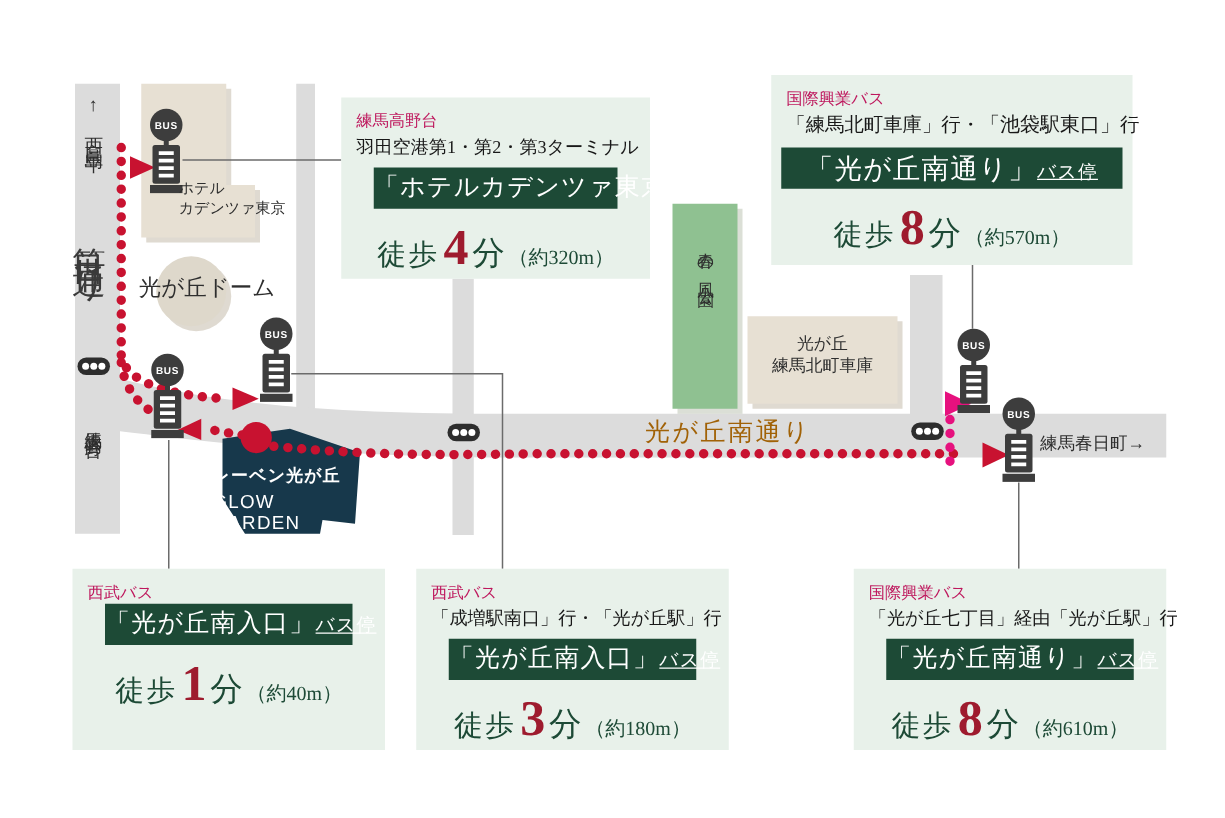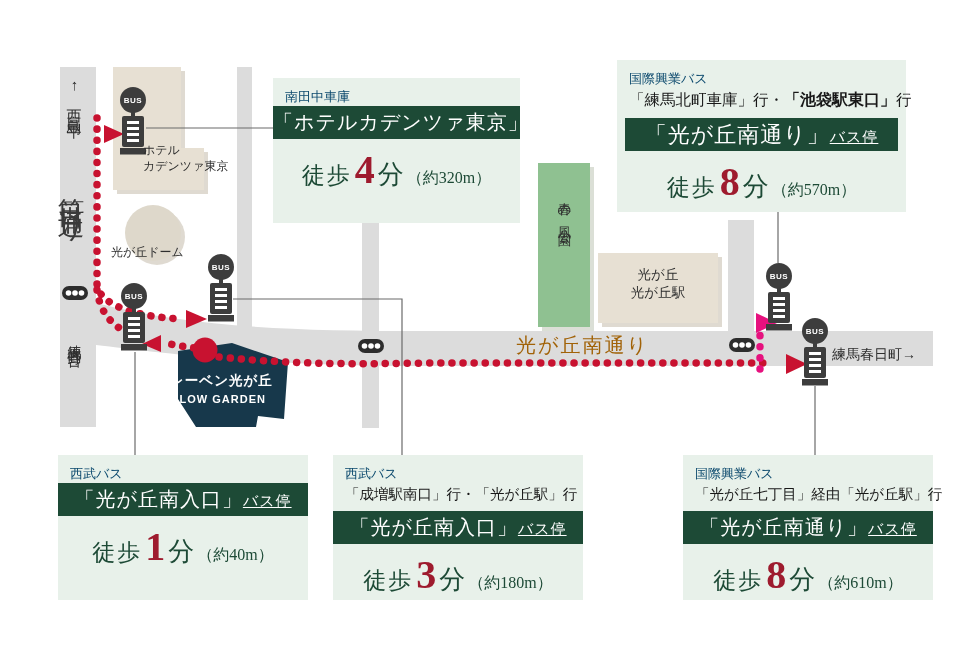--- a/index.html
+++ b/index.html
@@ -8,36 +8,36 @@
   svg{position:absolute;left:0;top:0;}
   .bus-t{font:bold 8px "Liberation Sans",sans-serif;fill:#fff;letter-spacing:.5px;text-anchor:middle;}
 
   
   .lbl{position:absolute;color:#2e2e2e;z-index:5;}
   .vert{writing-mode:vertical-rl;text-orientation:upright;}
   .lbl-up{left:64px;top:76px;font-size:15px;letter-spacing:5px;}
   .lbl-sasame{left:53px;top:176px;font-size:27px;letter-spacing:7px;color:#3a3a3a;}
   .lbl-down{left:66px;top:334px;font-size:14px;letter-spacing:2px;}
   .lbl-hotel{left:143px;top:142px;font-size:12px;line-height:1.35;}
-  .lbl-dome{left:111px;top:244px;font-size:12px;}
+  .lbl-dome{left:111px;top:218px;font-size:18px;}
   .lbl-park{left:555px;top:192px;font-size:13.5px;letter-spacing:4px;}
   .lbl-school{left:598px;top:266px;width:120px;text-align:center;font-size:13.5px;line-height:1.35;}
   .lbl-main{left:516px;top:332px;font-size:20px;letter-spacing:2px;color:#a16207;}
   .lbl-kasuga{left:832px;top:346px;font-size:14px;}
   .lbl-prop{left:170px;top:372px;width:118px;text-align:left;color:#fff;z-index:6;}
   .lbl-prop .jp{display:block;font-size:13.5px;font-weight:bold;letter-spacing:1px;}
-  .lbl-prop .en{display:block;font-size:11px;font-weight:bold;letter-spacing:1px;margin-top:3px;}
+  .lbl-prop .en{display:block;font-size:15px;font-weight:normal;letter-spacing:1px;margin-top:3px;}
 
   
   .block{position:absolute;background:#e8f1ea;color:#15201a;z-index:7;
          font-family:"Liberation Serif",serif;}
-  .company{padding:10px 12px 0;font-size:13px;color:#0c4a6e;}
+  .company{padding:10px 12px 0;font-size:13px;color:#be185d;}
   .route{padding:2px 12px 7px;font-size:14.5px;white-space:nowrap;color:#181818;}
-  .route .rb{font-size:16px;font-weight:bold;}
-  .bar{margin:0 0;background:#1d4a36;color:#fff;text-align:center;height:33px;line-height:33px;
+  .route .rb{font-size:16px;font-weight:normal;}
+  .bar{margin:0 26px;background:#1d4a36;color:#fff;text-align:center;height:33px;line-height:33px;
        font-size:20px;letter-spacing:1px;white-space:nowrap;}
   .bar .sfx{font-size:15px;text-decoration:underline;}
   .walk{display:flex;align-items:baseline;justify-content:center;margin-top:7px;color:#1d4a36;}
   .walk .wl{font-size:23px;letter-spacing:2px;}
   .walk .num{font-size:40px;font-weight:bold;color:#9e1b2e;margin:0 3px;}
   .walk .unit{font-size:26px;}
   .walk .dist{font-size:16px;margin-left:3px;}
   .b0{left:273px;top:78px;width:247px;height:145px;}
   .b1{left:617px;top:60px;width:289px;height:152px;}
   .b1 .route{font-size:15.5px;}
@@ -195,31 +195,32 @@
   <div class="lbl vert lbl-sasame">笹目通り</div>
   <div class="lbl vert lbl-down">練馬高野台↓</div>
   <div class="lbl lbl-hotel">
     <span style="display:block">ホテル</span>
     <span style="display:block">カデンツァ東京</span>
   </div>
   <div class="lbl lbl-dome">光が丘ドーム</div>
   <div class="lbl vert lbl-park">春の風公園</div>
   <div class="lbl lbl-school">
     <span style="display:block">光が丘</span>
-    <span style="display:block">光が丘駅</span>
+    <span style="display:block">練馬北町車庫</span>
   </div>
   <div class="lbl lbl-main">光が丘南通り</div>
   <div class="lbl lbl-kasuga">練馬春日町→</div>
   <div class="lbl lbl-prop">
     <span class="jp">レーベン光が丘</span>
     <span class="en">GLOW GARDEN</span>
   </div>
 
   <div class="block b0">
-    <div class="company">南田中車庫</div>
+    <div class="company">練馬高野台</div>
+    <div class="route"><span>羽田空港第1・第2・第3ターミナル</span><span class="rb"></span><span></span></div>
     <div class="bar"><span>「ホテルカデンツァ東京」</span><span class="sfx"></span></div>
     <div class="walk">
         <span class="wl">徒歩</span>
         <span class="num">4</span>
         <span class="unit">分</span>
         <span class="dist">（約320m）</span>
       </div>
   </div>
 
   <div class="block b1">

